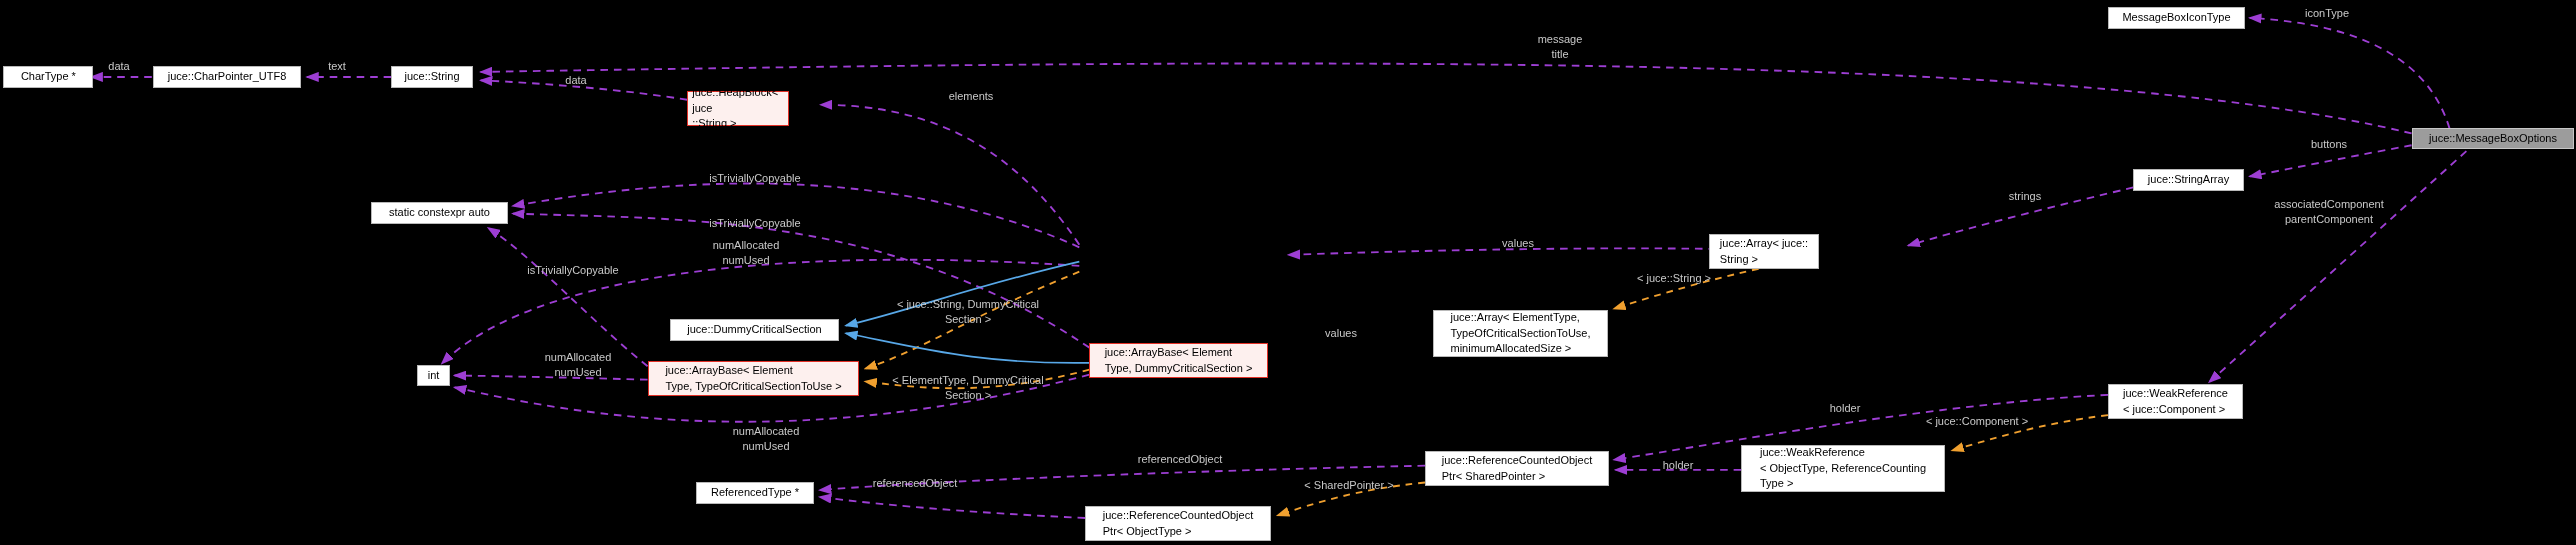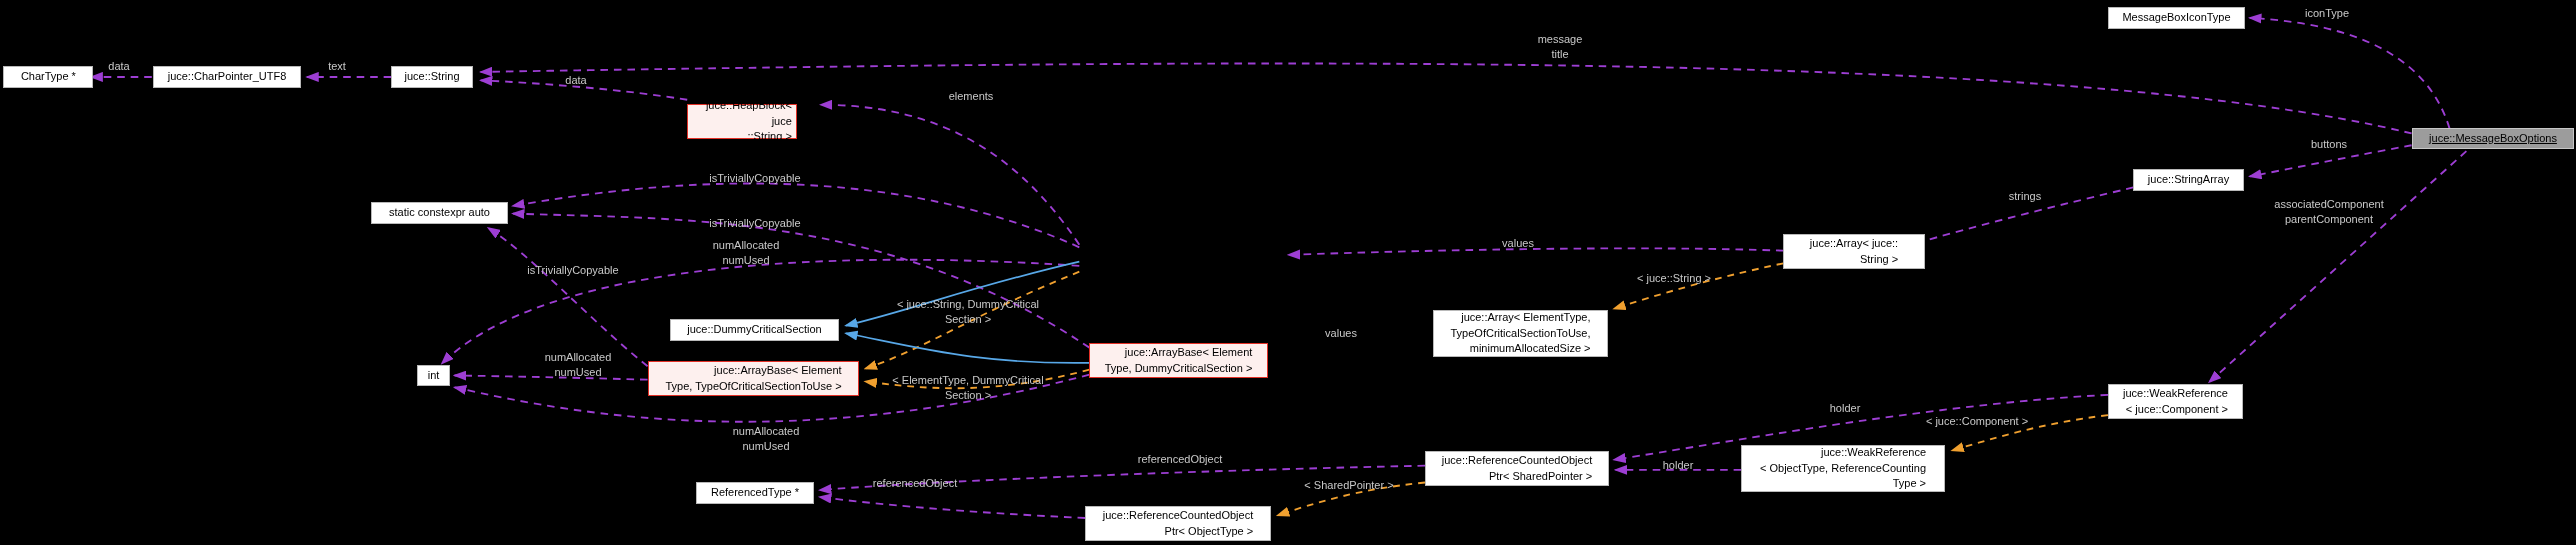--- a/index.html
+++ b/index.html
@@ -1,24 +1,24 @@
 <!DOCTYPE html>
 <html style="font-size:13.5px"><head>
 <meta charset="utf-8">
 <style>
   html,body{margin:0;padding:0;background:#000;}
   .stage{position:relative;width:2576px;height:546px;background:#000;
          font-family:"Liberation Sans",sans-serif;overflow:hidden;}
   .stage svg{position:absolute;left:0;top:0;}
   .node{position:absolute;display:flex;align-items:center;justify-content:center;
-        text-align:right;background:#ffffff;border:0.8px solid #b9b9b9;color:#000;
+        text-align:left;background:#ffffff;border:0.8px solid #b9b9b9;color:#000;
         font-size:11px;line-height:1.42;white-space:pre-line;box-sizing:border-box;
         padding:0 4.2px;cursor:pointer;}
   .node.tmpl{background:#fdf0ee;border:1.7px solid #e23026;}
-  .node.focus{background:#9c9c9c;border:0.8px solid #c6c6c6;text-decoration:underline;}
+  .node.focus{background:#9c9c9c;border:0.8px solid #c6c6c6;}
   .elabel{position:absolute;transform:translateX(-50%);color:#c9c9c9;font-size:11px;
           line-height:1.35;white-space:pre-line;text-align:center;}
   path.eu{stroke:#9d3ed3;stroke-width:2.2;fill:none;stroke-dasharray:9 7;}
   path.et{stroke:#f0a02f;stroke-width:2.2;fill:none;stroke-dasharray:8 7;}
   path.ei{stroke:#58a8e8;stroke-width:2;fill:none;}
 </style>
 </head>
 <body>
 
 <div class="stage">
@@ -63,36 +63,36 @@
     <path class="et" marker-end="url(#ao)" d="M2500,492 C2420,502 2370,518 2315,534"></path>
     <path class="et" marker-end="url(#ao)" d="M1690,572 C1610,580 1560,596 1515,611"></path>
 
     <path class="ei" marker-end="url(#ab)" d="M1280,310 C1150,340 1090,365 1003,386"></path>
     <path class="ei" marker-end="url(#ab)" d="M1292,430 C1160,432 1090,412 1003,395"></path>
   </svg>
 
   <div class="node" style="left:3.4px;top:66px;width:90px;height:22px">CharType *</div>
   <div class="node" style="left:153px;top:66px;width:148px;height:22px">juce::CharPointer_UTF8</div>
   <div class="node" style="left:391px;top:66px;width:82px;height:22px">juce::String</div>
-  <div class="node tmpl" style="left:687px;top:104px;width:110px;height:35px">juce::HeapBlock&lt; juce
+  <div class="node tmpl" style="left:687px;top:91px;width:102px;height:35px">juce::HeapBlock&lt; juce
 ::String &gt;</div>
   <div class="node" style="left:2108px;top:6.7px;width:137px;height:22px">MessageBoxIconType</div>
   <div class="node focus" style="left:2412px;top:128px;width:162px;height:21px">juce::MessageBoxOptions</div>
   <div class="node" style="left:371px;top:202px;width:137px;height:22px">static constexpr auto</div>
   <div class="node" style="left:670px;top:319px;width:169px;height:22px">juce::DummyCriticalSection</div>
   <div class="node tmpl" style="left:1089px;top:343px;width:179px;height:35px">juce::ArrayBase&lt; Element
 Type, DummyCriticalSection &gt;</div>
   <div class="node" style="left:1433px;top:310px;width:175px;height:47px">juce::Array&lt; ElementType,
 TypeOfCriticalSectionToUse,
 minimumAllocatedSize &gt;</div>
   <div class="node tmpl" style="left:648px;top:361px;width:211px;height:35px">juce::ArrayBase&lt; Element
 Type, TypeOfCriticalSectionToUse &gt;</div>
   <div class="node" style="left:417px;top:365px;width:33px;height:21px">int</div>
   <div class="node" style="left:696px;top:482px;width:118px;height:22px">ReferencedType *</div>
-  <div class="node" style="left:1783px;top:234px;width:142px;height:35px">juce::Array&lt; juce::
+  <div class="node" style="left:1709px;top:234px;width:110px;height:35px">juce::Array&lt; juce::
 String &gt;</div>
   <div class="node" style="left:2133px;top:169px;width:111px;height:22px">juce::StringArray</div>
   <div class="node" style="left:2108px;top:384px;width:135px;height:35px">juce::WeakReference
 &lt; juce::Component &gt;</div>
   <div class="node" style="left:1741px;top:445px;width:204px;height:47px">juce::WeakReference
 &lt; ObjectType, ReferenceCounting
 Type &gt;</div>
   <div class="node" style="left:1425px;top:451px;width:184px;height:35px">juce::ReferenceCountedObject
 Ptr&lt; SharedPointer &gt;</div>
   <div class="node" style="left:1085px;top:506px;width:186px;height:35px">juce::ReferenceCountedObject

